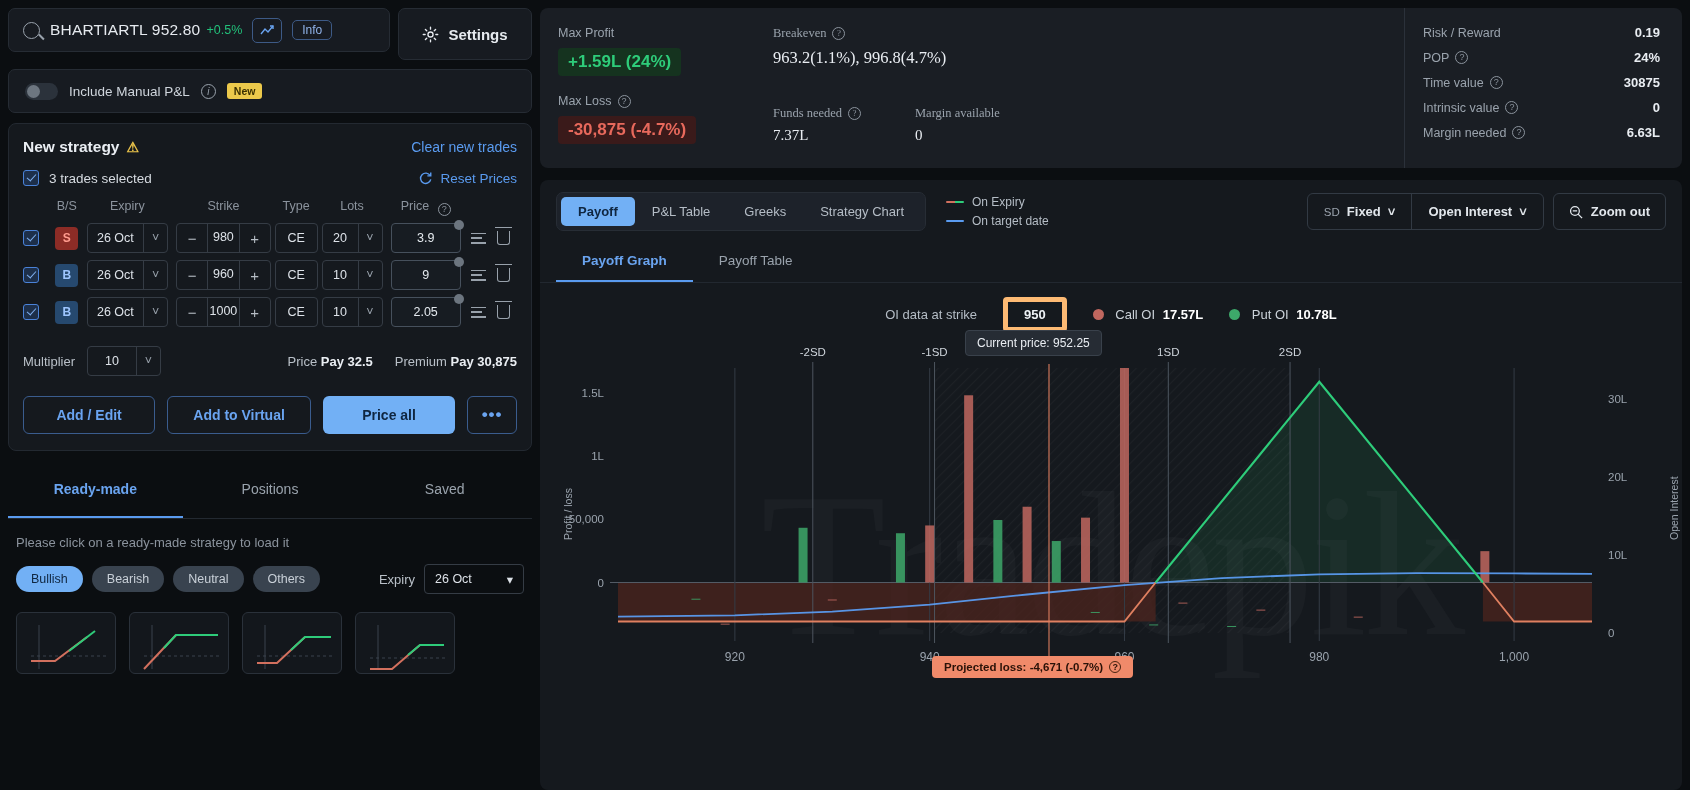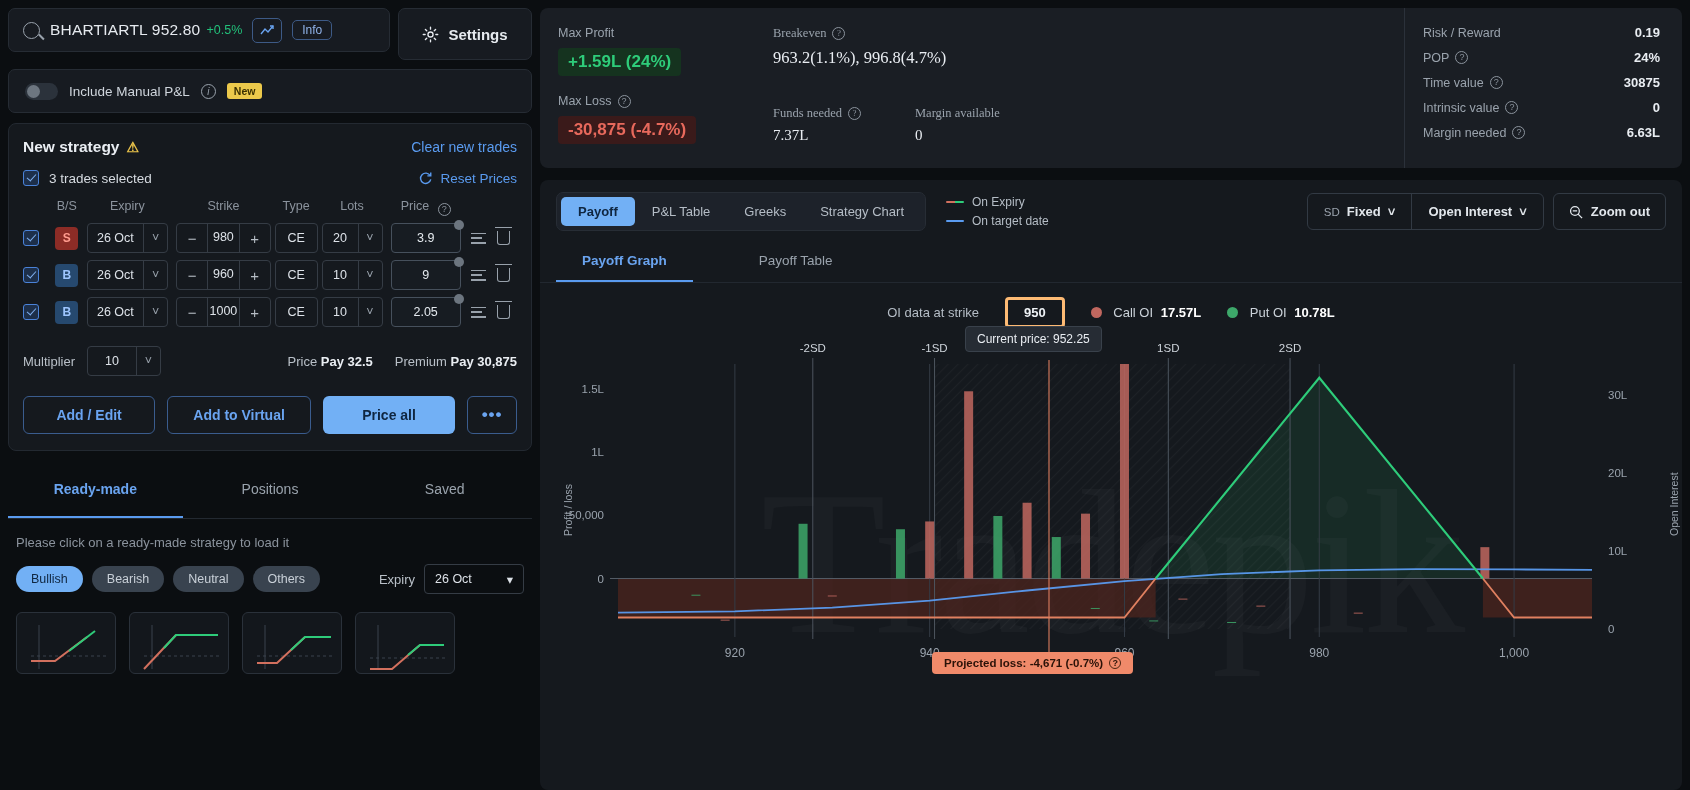--- a/index.html
+++ b/index.html
@@ -171,27 +171,27 @@
   .lgline { width:18px; height:2.5px; border-radius:2px; }
   .ctrls { margin-left:auto; display:flex; gap: 9px; }
   .ctrlgrp { display:flex; border:1px solid #323a44; border-radius:6px; overflow:hidden; }
   .ctrl { padding: 10px 16px; font-size:13px; color:#e2e7ec; font-weight:bold;
           display:flex; align-items:center; gap:7px; }
   .ctrl .sd { color:#9aa3ad; font-weight:normal; font-size:11.5px; }
   .ctrl + .ctrl { border-left:1px solid #323a44; }
   .zoombtn { border:1px solid #323a44; border-radius:6px; padding: 10px 15px; font-size:13px;
              color:#e2e7ec; font-weight:bold; display:flex; align-items:center; gap:8px; }
 
-  .subtabs { display:flex; padding: 0 16px; border-bottom:1px solid #222830; margin-top: 10px; gap: 40px; }
+  .subtabs { display:flex; padding: 0 16px; border-bottom:1px solid #222830; margin-top: 10px; }
   .stab { padding: 12px 26px; font-size:13.5px; color:#9aa3ad; }
   .stab.active { color:#6aa4f0; font-weight:bold; border-bottom:2px solid #5a9bf0; }
 
   .oirow { display:flex; align-items:center; justify-content:center; gap: 26px; padding: 14px 0 8px 0; }
   .oilbl { font-size:13px; color:#b5bdc6; }
-  .oibox { border:3px solid #fdba74; border-radius:4px; padding: 5px 16px; font-size:13px;
+  .oibox { border:5px solid #fdba74; border-radius:4px; padding: 5px 16px; font-size:13px;
            font-weight:bold; color:#eef2f6; }
   .oidot { width:11px; height:11px; border-radius:50%; display:inline-block; margin-right:8px;
            vertical-align:-1px; }
   .oistat { font-size:13px; color:#ccd3da; }
   .oistat b { color:#fff; margin-left:4px; }
 
   .plot { flex:1; position:relative; }
   .curprice { position:absolute; background:#262c34; border:1px solid #39414b; border-radius:4px;
               font-size:12px; color:#e9edf2; padding: 5px 11px; z-index: 6; }
   .projloss { position:absolute; background:#f08a6a; color:#2a1208; font-size:11.5px;

